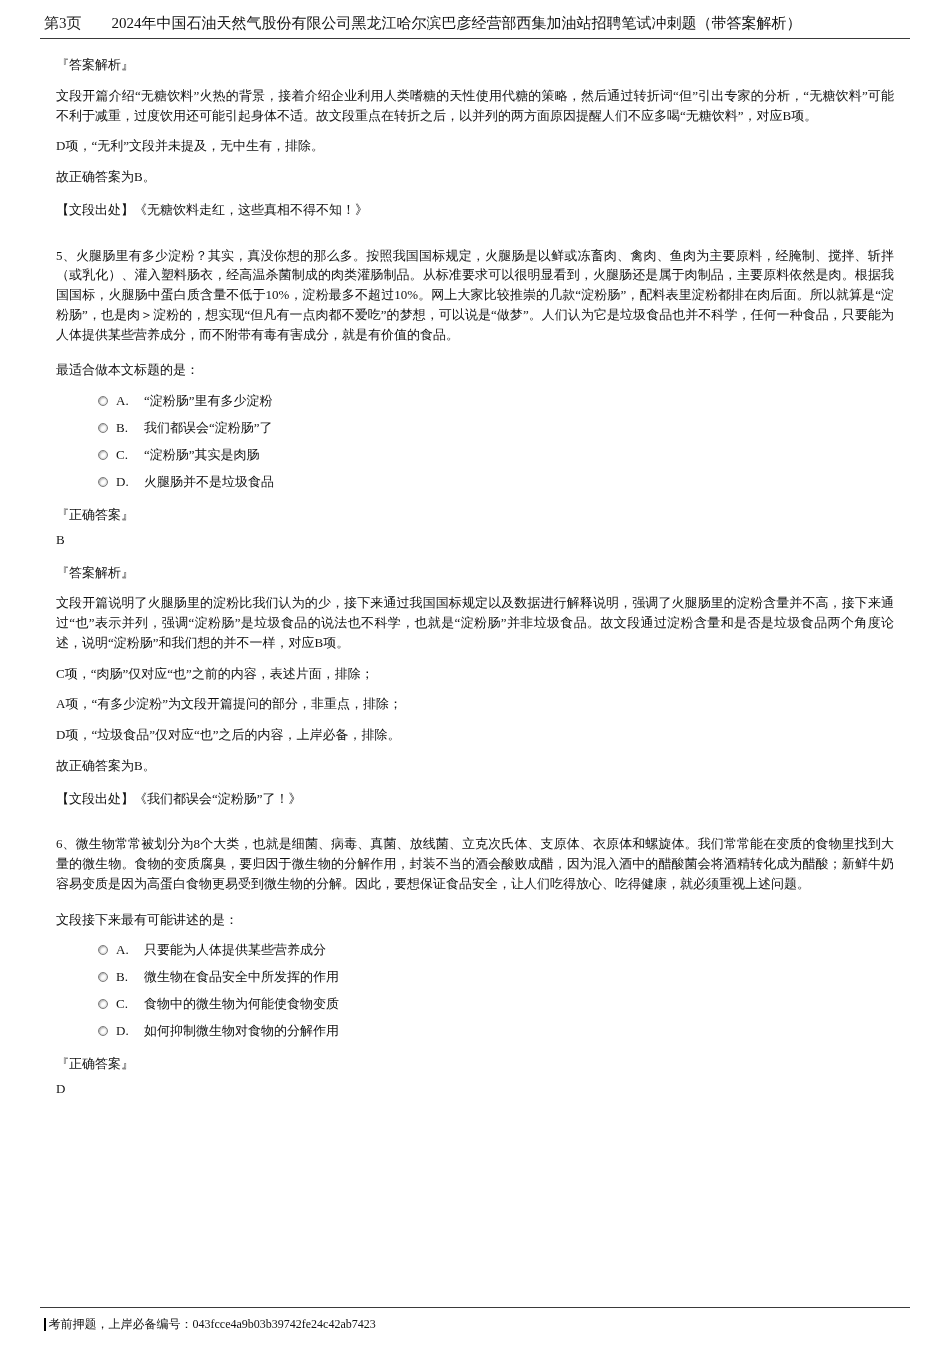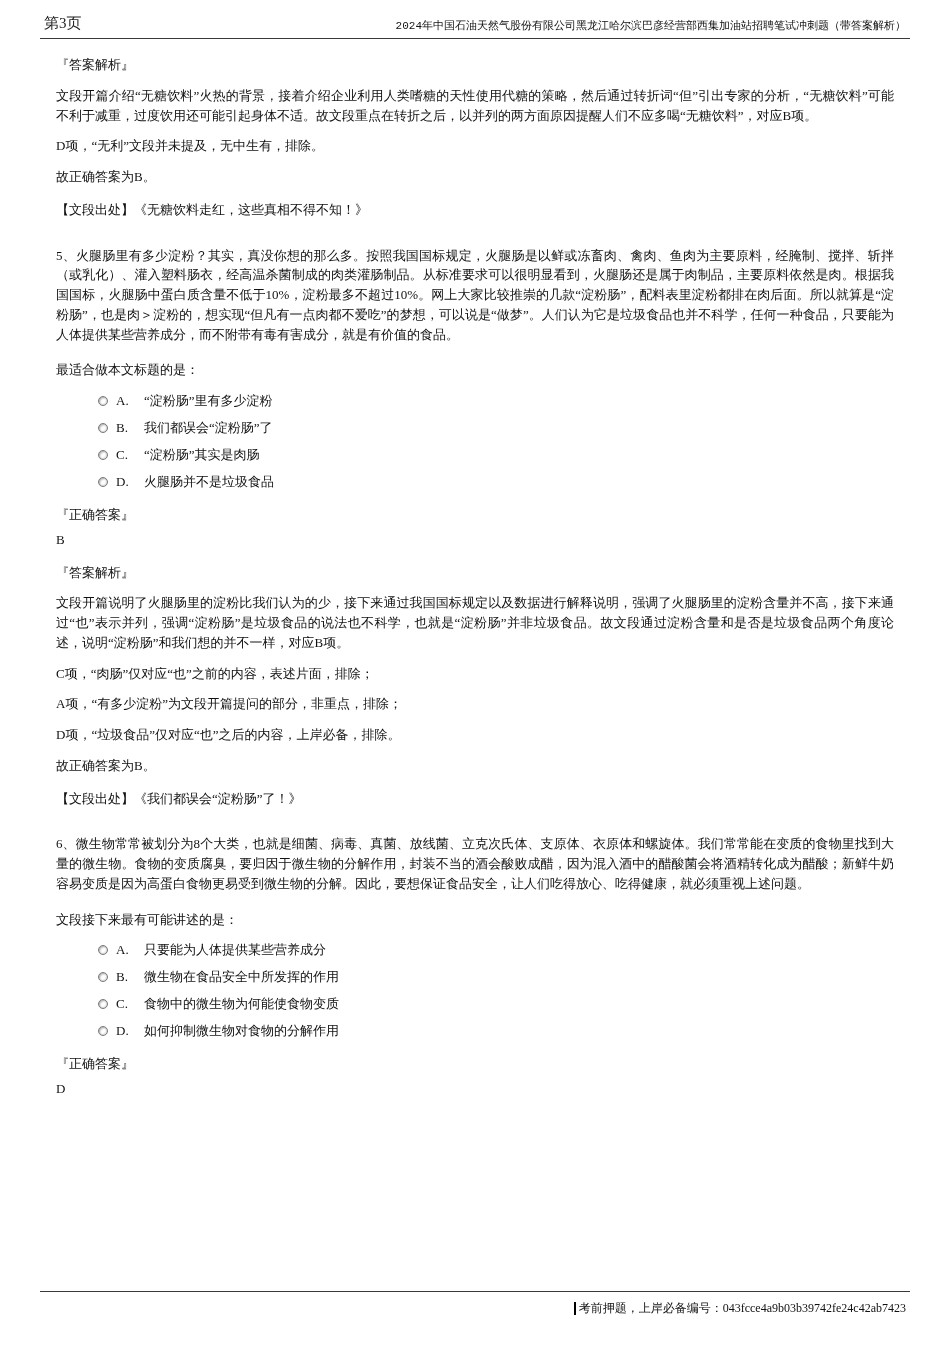--- a/index.html
+++ b/index.html
@@ -9,44 +9,44 @@
     font-family:"Liberation Serif","DejaVu Serif",serif; color:#000;
     overflow:hidden; margin:0 auto;
   }
   .header {
     position:absolute; top:0; left:40px; right:40px;
     padding:14px 4px 5px 4px;
     display:flex; justify-content:space-between; align-items:flex-end;
     border-bottom:1px solid #3a3a3a;
   }
   .page-num { font-size:15px; color:#222; white-space:nowrap; }
-  .doc-title { font-size:11px; color:#111; text-align:right; flex:1; padding-left:30px;font-family:Liberation Mono, monospace; }
+  .doc-title { font-size:15px; color:#111; text-align:left; flex:1; padding-left:30px; }
   .content { position:absolute; top:42px; left:56px; right:56px; }
   .block {
     font-size:13px; line-height:1.52; text-align:justify; color:#111;
     margin:11px 0; word-break:break-all;
   }
   .label  { margin:13px 0 5px; }
   .answer { margin:3px 0 12px; }
   .question { margin-top:26px; }
   .prompt   { margin-top:16px; }
   .source   { margin:13px 0 8px; }
   .options { margin:12px 0 14px 42px; }
   .option-row { display:flex; align-items:center; margin:9px 0; font-size:13px; color:#111; }
   .radio {
     flex:0 0 auto; width:10px; height:10px; border:1px solid #7a7a7a; border-radius:50%;
     margin-right:8px; background:radial-gradient(circle at 35% 35%, #ffffff 45%, #c2c2c2 100%);
     box-shadow:inset 1px 1px 2px rgba(0,0,0,.35);
   }
   .opt-letter { width:28px; flex:0 0 auto; }
   .opt-text { }
   .footer {
-    position:absolute; left:40px; right:40px; bottom:28px;
+    position:absolute; left:40px; right:40px; bottom:12px;
     border-top:1px solid #3a3a3a; padding:8px 4px 0 4px;
-    display:flex; justify-content:flex-end; align-items:center; font-size:12px; color:#111;
+    display:flex; justify-content:flex-start; align-items:center; font-size:12px; color:#111;
   }
   .footer-left { display:flex; align-items:center; gap:3px; }
   .caret { display:inline-block; width:1.5px; height:13px; background:#000; }
   .footer-right { text-align:right; }
 </style>
 </head>
 <body>
 
 <div class="page">
 

